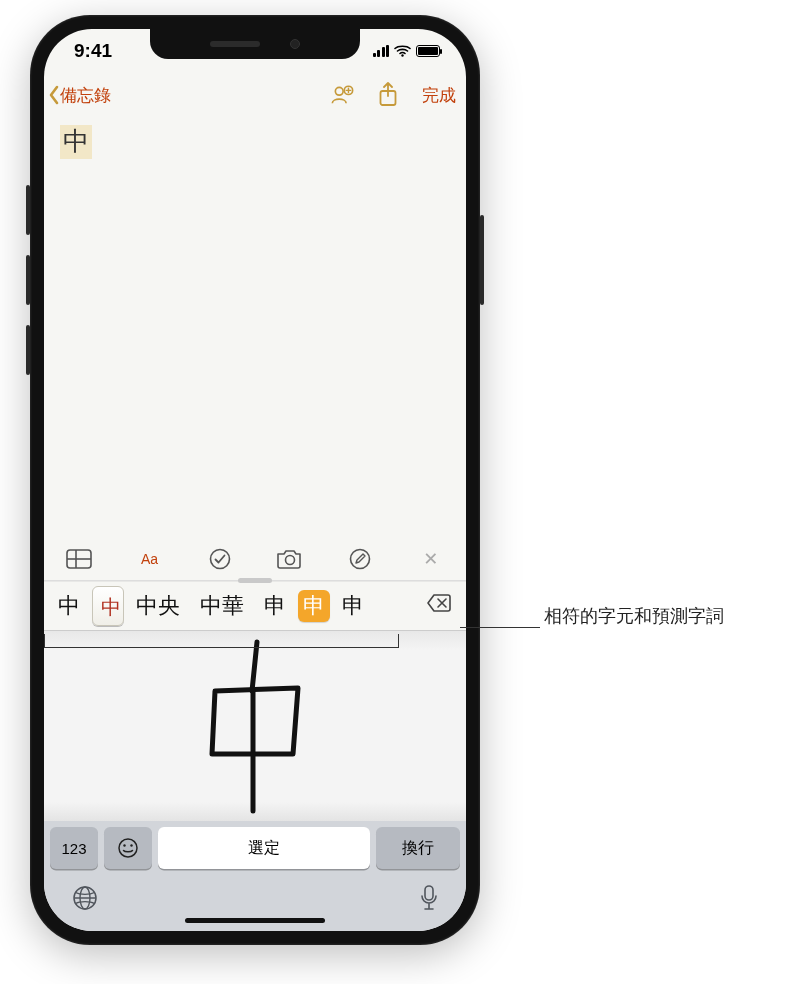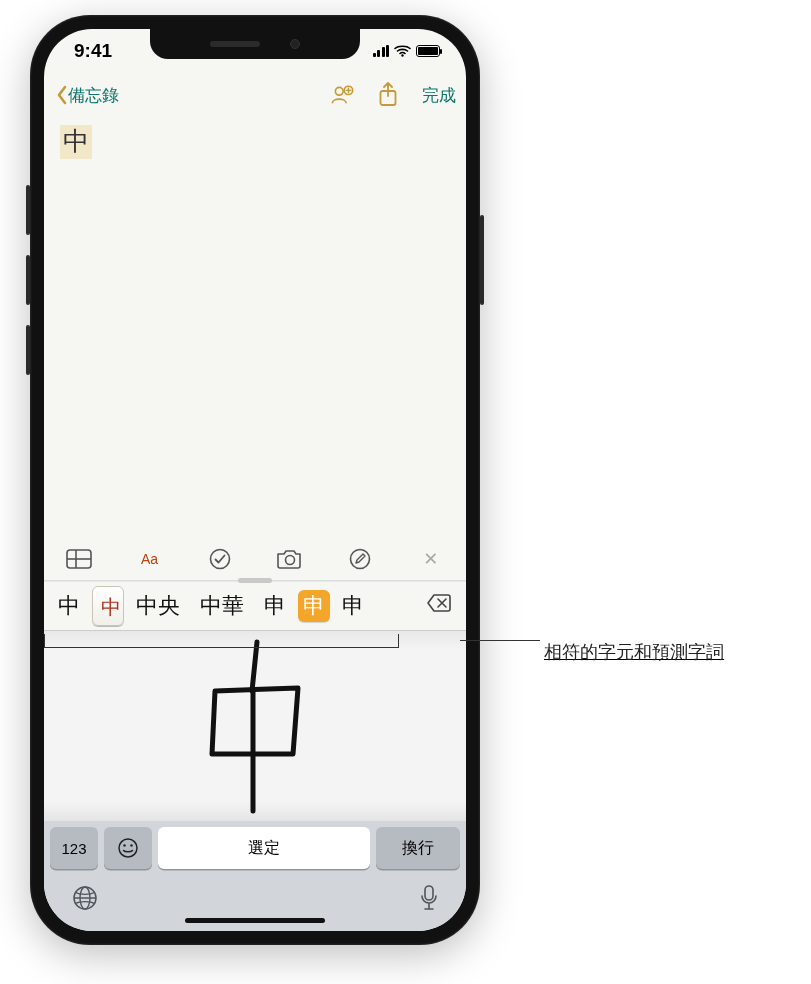--- a/index.html
+++ b/index.html
@@ -78,22 +78,22 @@
   .battery {
     width:24px; height:12px; border:1px solid #000; border-radius:3px; position:relative;
   }
   .battery::after { content:""; position:absolute; right:-3px; top:3px; width:2px; height:5px; background:#000; border-radius:1px;}
   .battery .fill{ position:absolute; left:1px; top:1px; bottom:1px; right:1px; background:#000; border-radius:1px;}
 
   
   .navbar {
     height:44px;
     display:flex; align-items:center; justify-content:space-between;
-    padding:0 10px 0 12px;
-    color:#0f766e;
+    padding:0 10px 0 4px;
+    color:#c2410c;
     gap:13px;
   }
   .navbar .back {
     display:flex; align-items:center; font-size:17px; font-weight:400;
   }
   .chevron-left {
     width:12px; height:20px; display:inline-block;
   }
   .navbar .actions { display:flex; align-items:center; gap:22px; }
   .navbar .done { font-size:17px; }
@@ -217,22 +217,22 @@
   }
 
   .home-indicator {
     position:absolute; bottom:8px; left:50%; transform:translateX(-50%);
     width:140px; height:5px; background:#111; border-radius:3px;
   }
 
   
   .callout {
     position:absolute;
-    left:460px; top:640px;
-    display:flex; align-items:flex-start;text-decoration:underline;
+    left:460px; top:604px;
+    display:flex; align-items:flex-end;
   }
   .callout-line {
     width:80px; height:1px; background:#333;
   }
   .callout-text {
     font-size:18px; color:#222; margin-left:4px; white-space:nowrap;
   }
   .callout-bracket {
     position:absolute;
     left:44px; top:634px;

